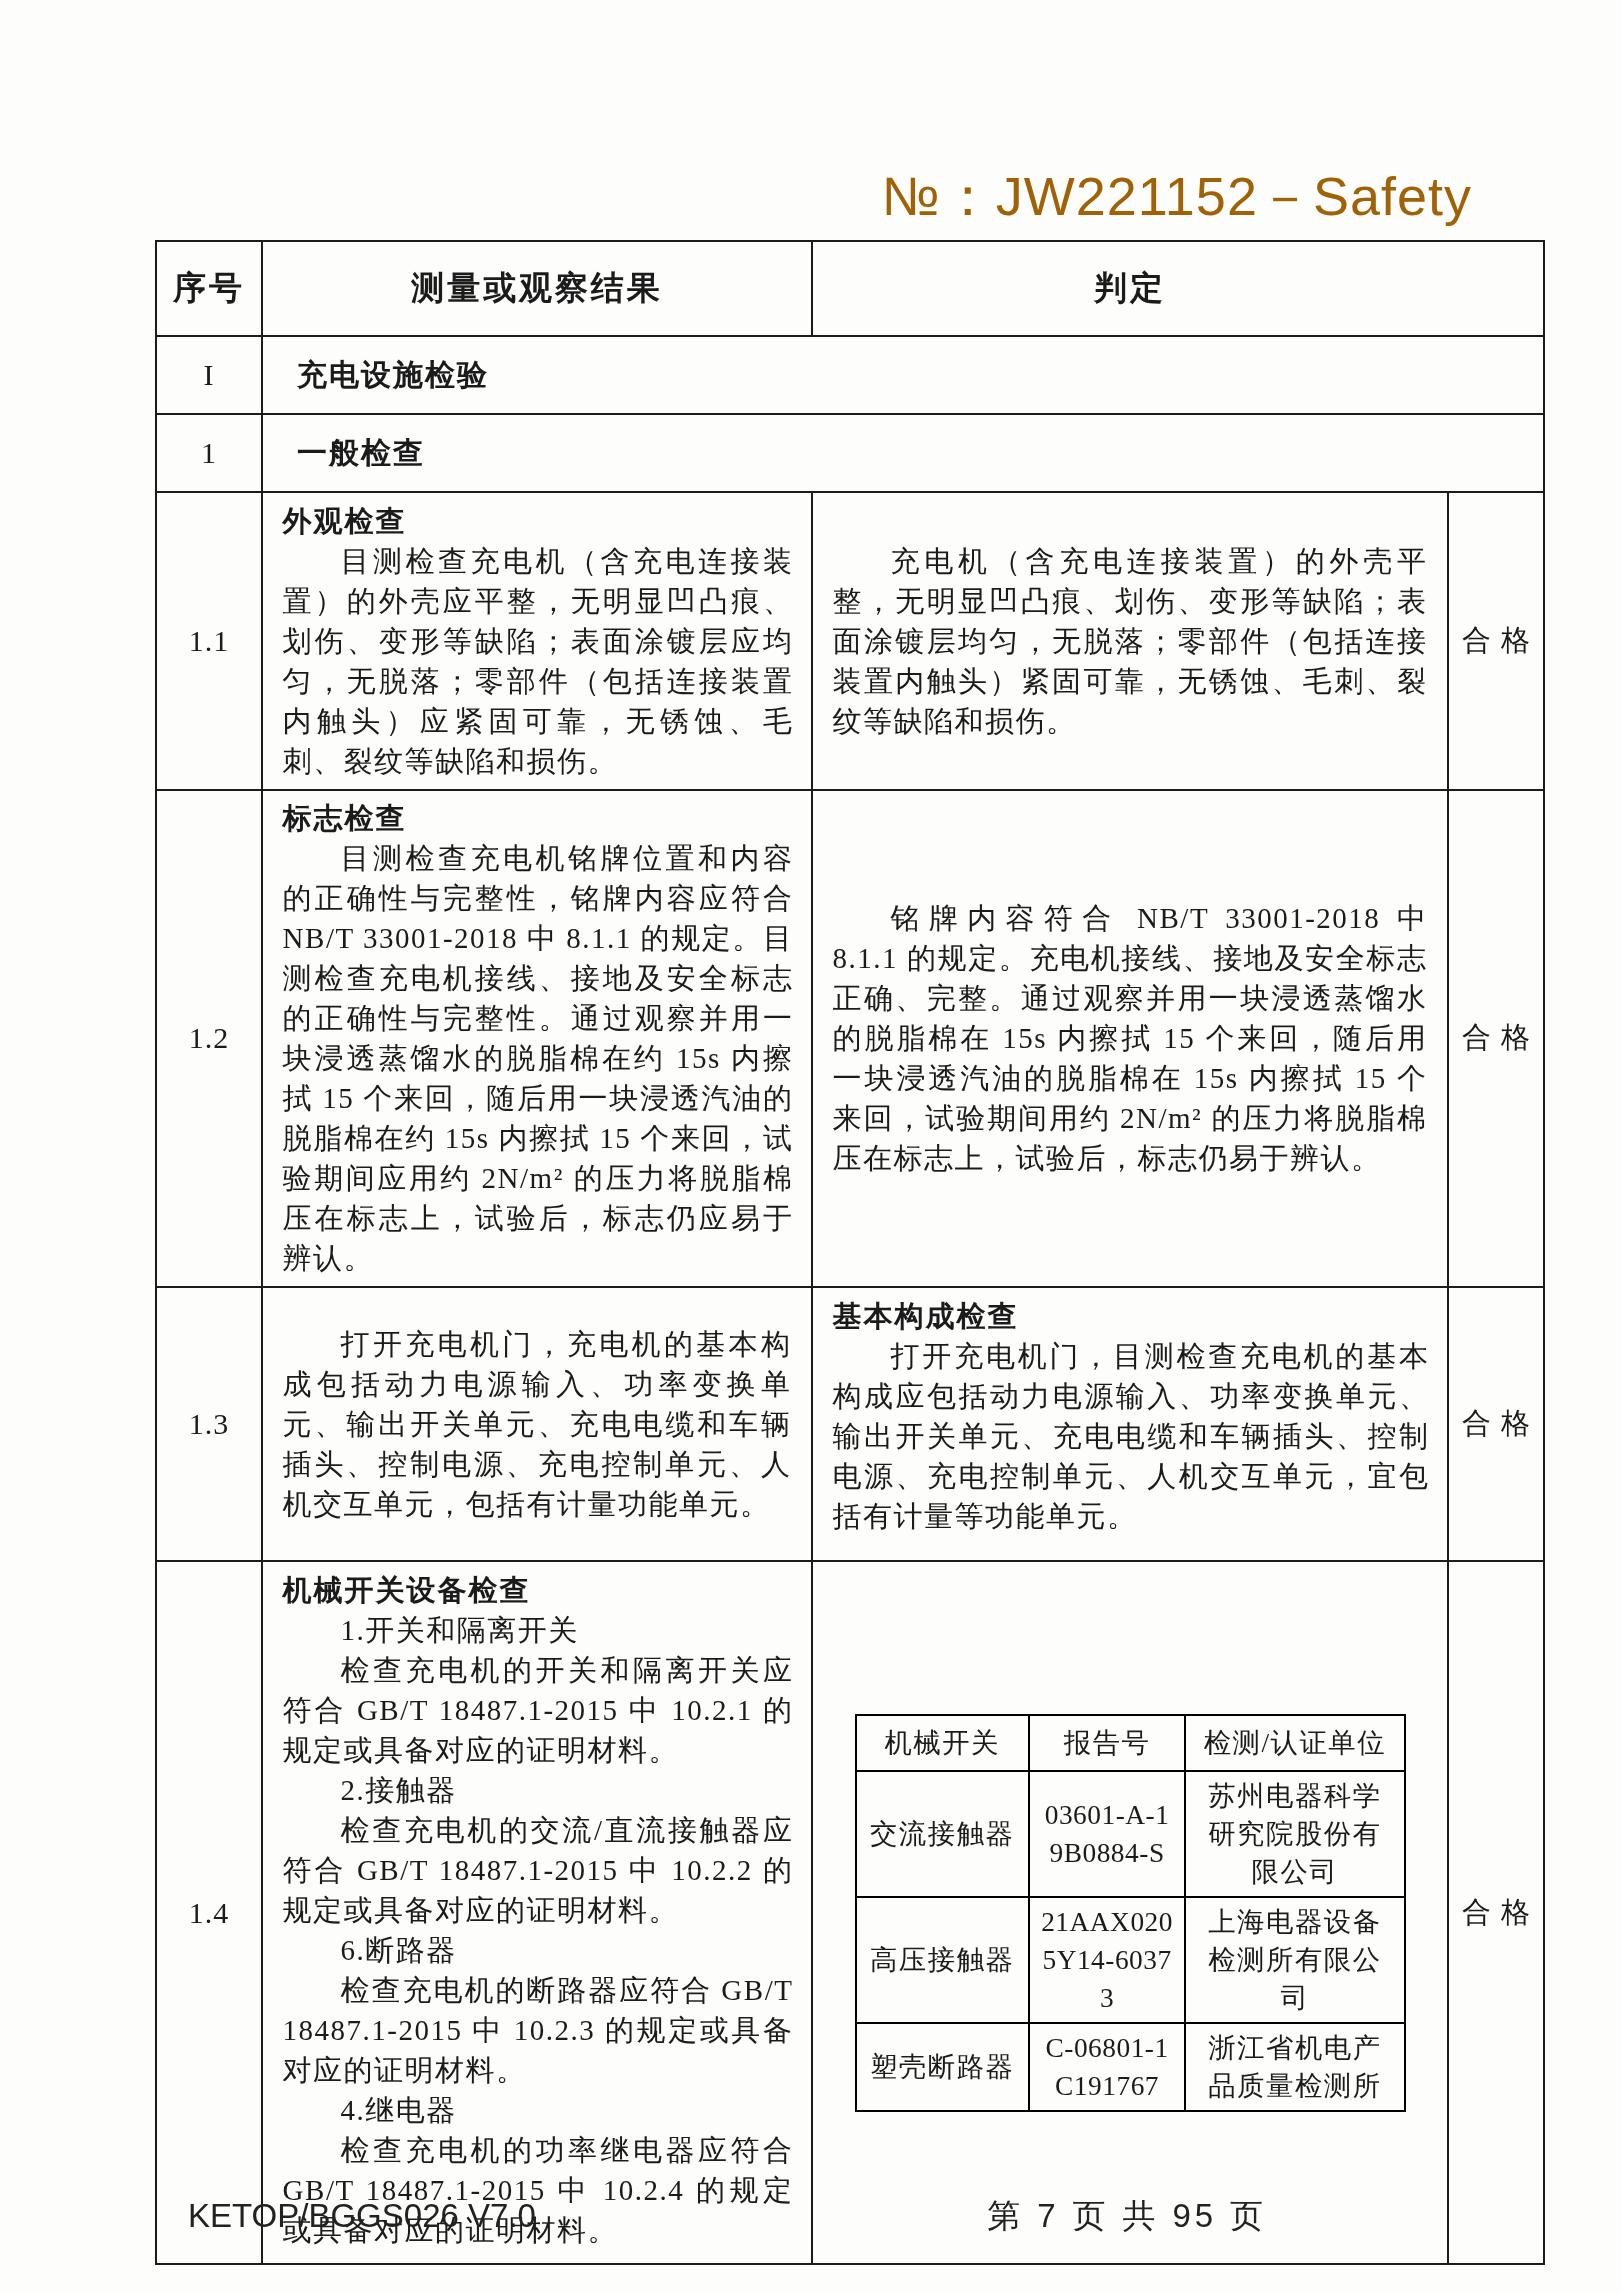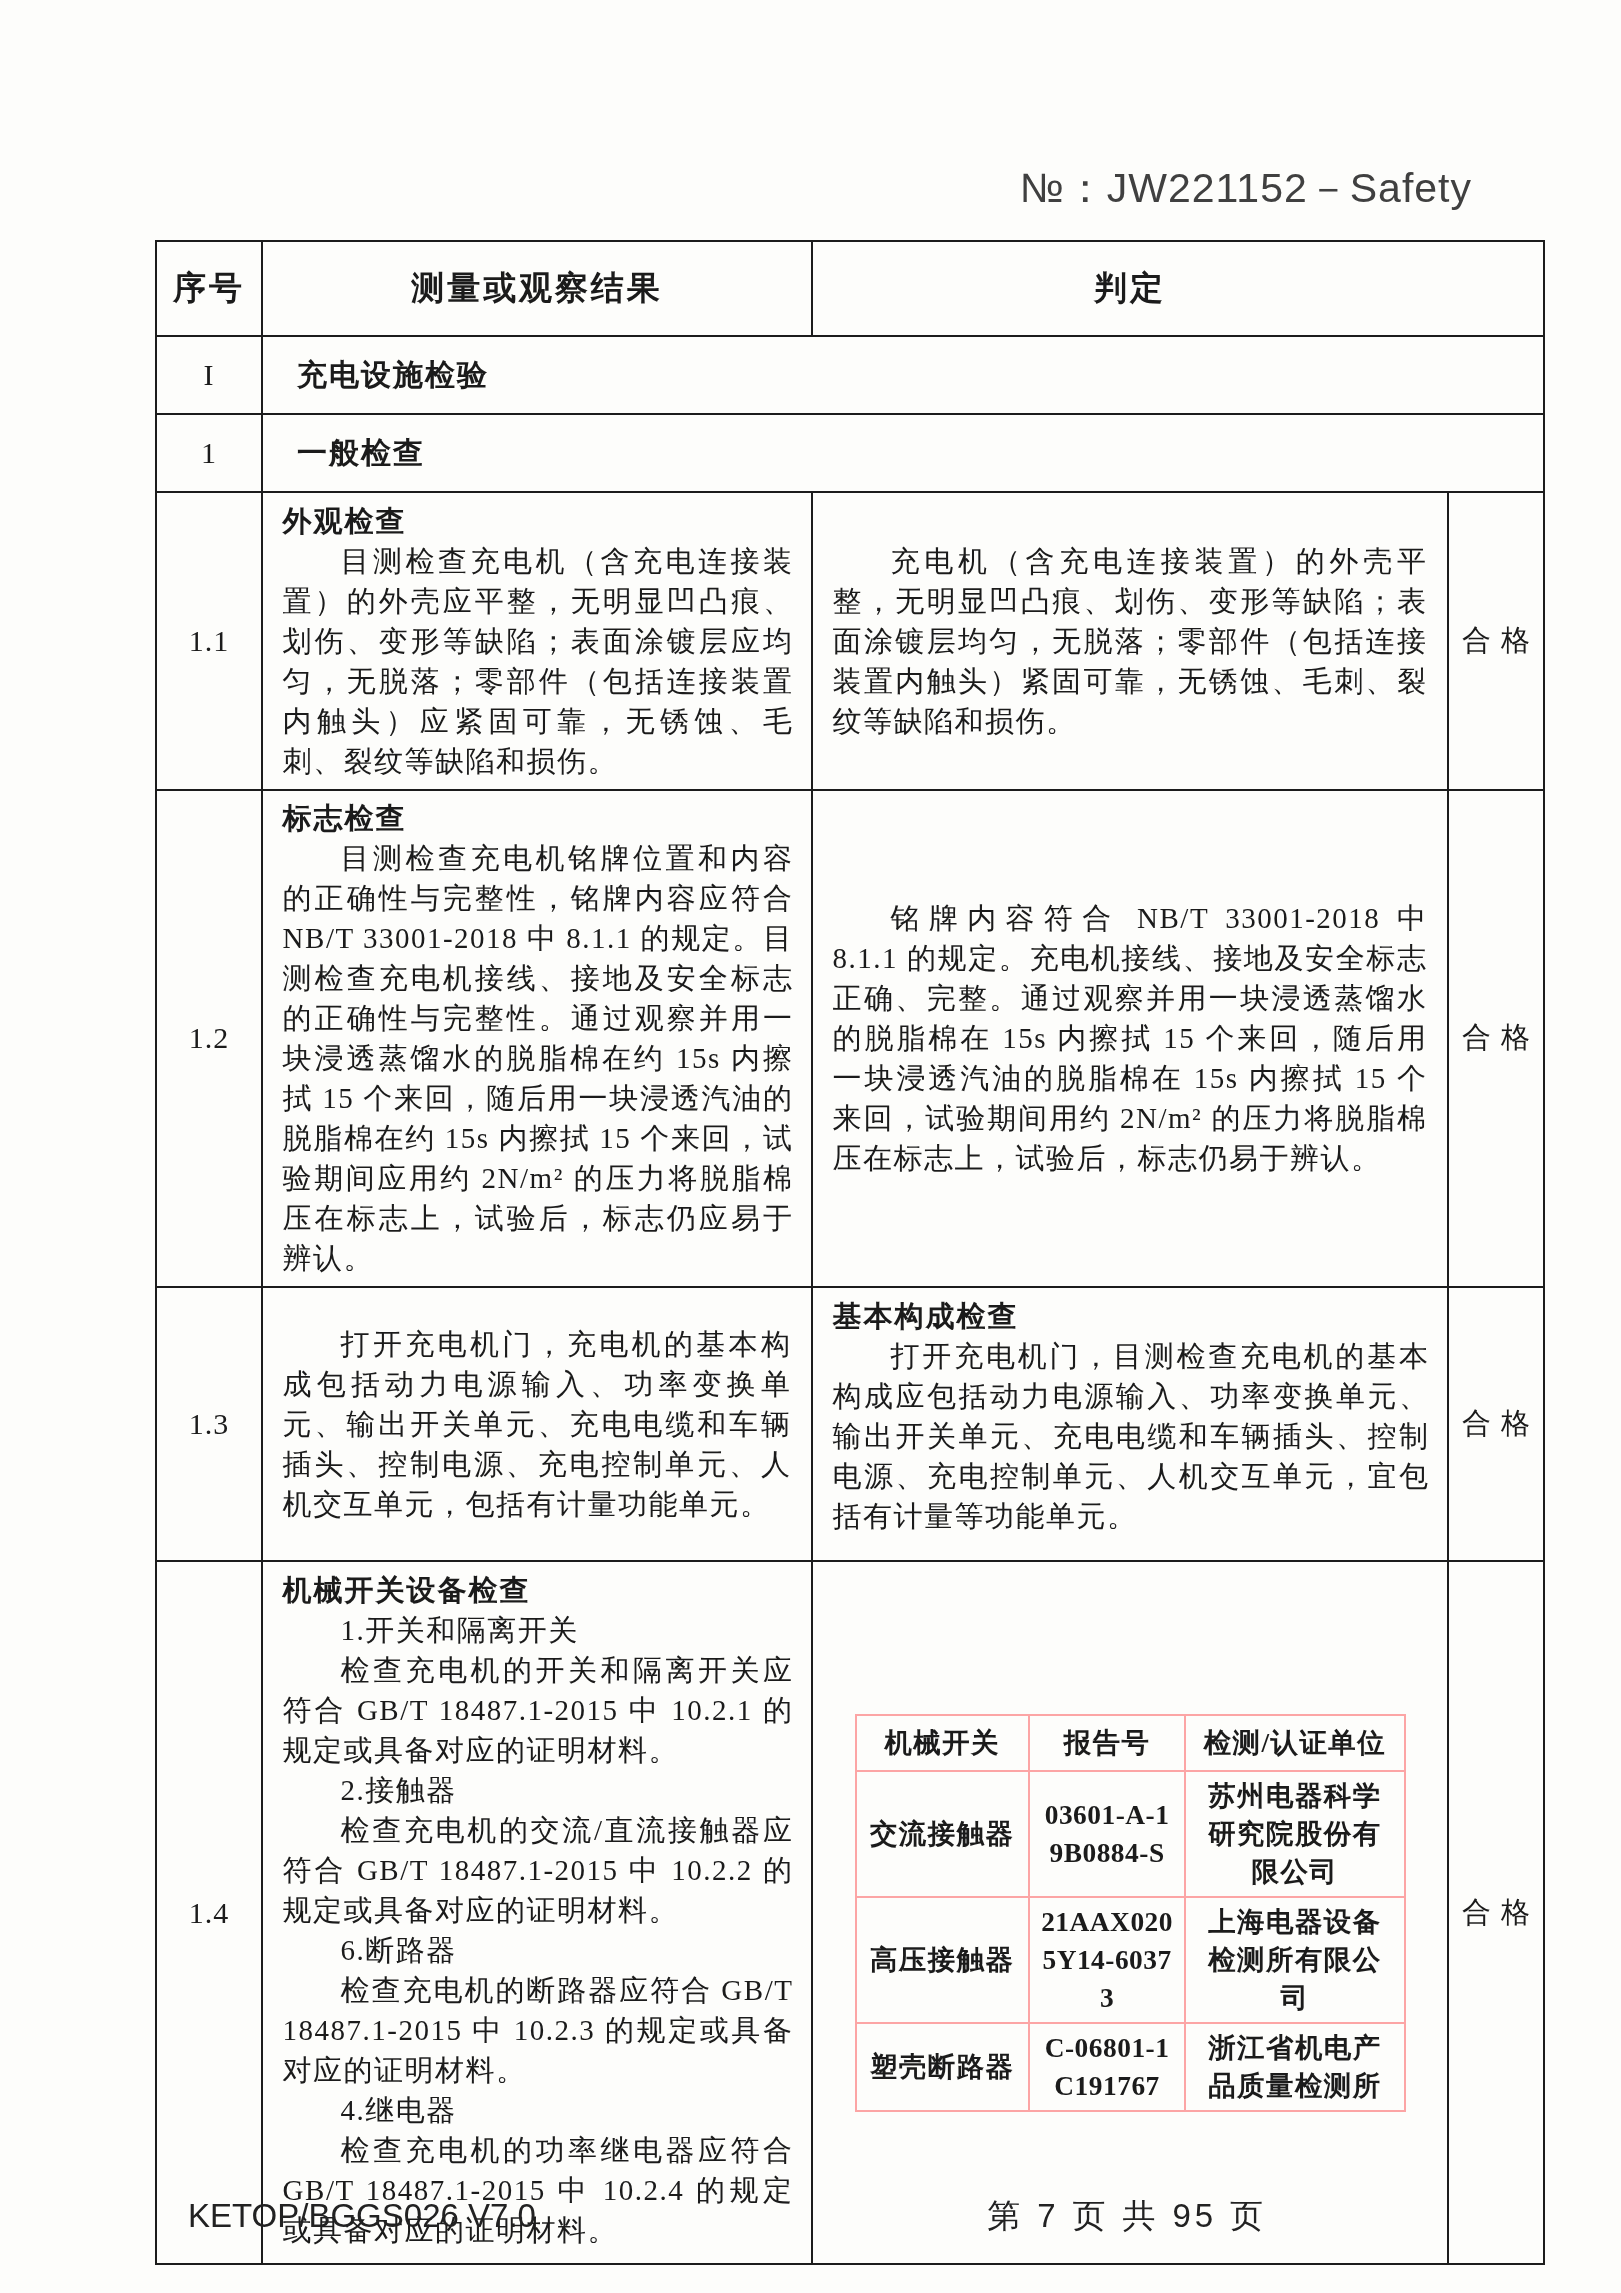--- a/index.html
+++ b/index.html
@@ -8,21 +8,21 @@
     width:1621px;height:2294px;
     background:#fdfdfb;
     font-family:"Liberation Serif","DejaVu Serif",serif;
     color:#1b1b1b;
     overflow:hidden;
   }
   
   .doc-number{
     position:absolute;top:161px;right:149px;
     font-family:"Liberation Sans","DejaVu Sans",sans-serif;
-    font-size:41px;letter-spacing:1px;color:#404040;
+    font-size:54px;letter-spacing:1px;color:#a16207;
   }
   
   .tbl{
     position:absolute;left:155px;top:240px;width:1386px;
     border:2.9px solid #1c1c1c;
     background:#fdfdfb;
   }
   .row{
     display:grid;
     grid-template-columns:104px 550px 636px 1fr;
@@ -68,21 +68,21 @@
   .para{text-indent:2em;text-align:justify;}
   .li-head{text-indent:2em;}
   
   .res-tbl-wrap{display:flex;align-items:center;justify-content:center;padding:9.8px 0;}
   .inner-tbl{
     width:551px;border-collapse:collapse;
     font-size:27.4px;line-height:38px;letter-spacing:1.5px;
     text-align:center;
   }
   .inner-tbl th,.inner-tbl td{
-    border:2px solid #fca5a5;font-weight:bold;padding:4.9px 7.8px;
+    border:2px solid #000000;font-weight:normal;padding:4.9px 7.8px;
   }
   .inner-tbl th{height:45px;}
   .inner-tbl td:nth-child(2){word-break:break-all;font-size:27.4px;letter-spacing:0.5px;}
   
   .footer{
     position:absolute;left:0;top:2194px;width:1385px;
     display:flex;justify-content:space-between;align-items:baseline;
     box-sizing:border-box;padding:0 118px 0 188px;
     font-family:"Liberation Sans","DejaVu Sans",sans-serif;
     font-size:33px;color:#222;

